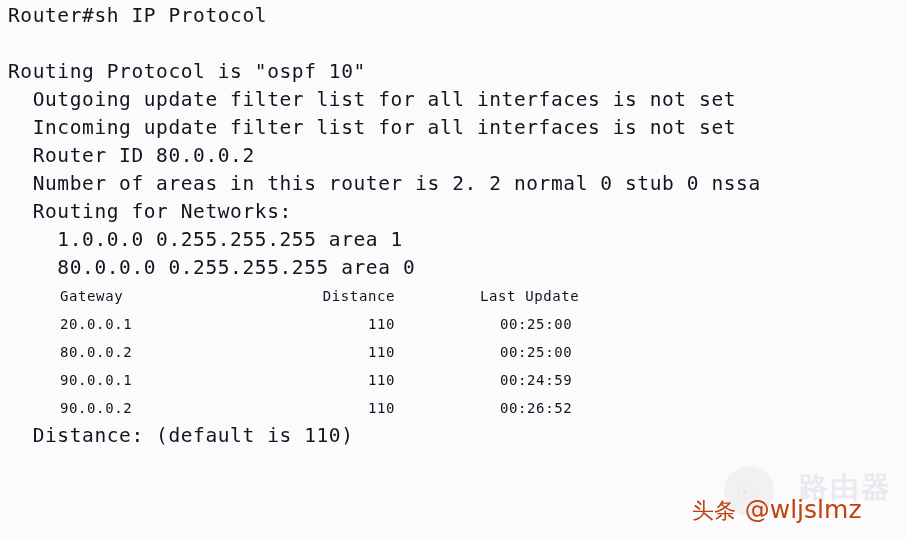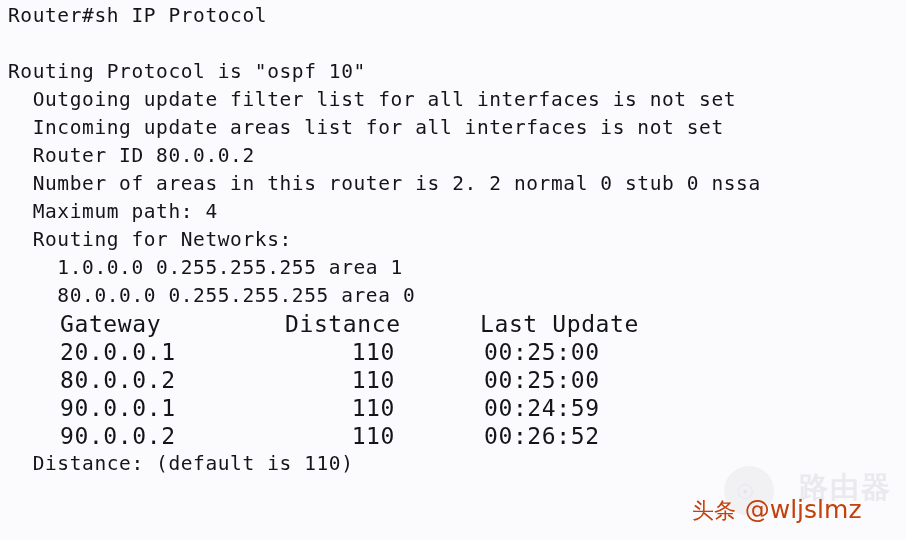--- a/index.html
+++ b/index.html
@@ -37,33 +37,33 @@
   }
 
   .line.blank {
     height: 28px;
   }
 
   
   .trow {
     position: relative;
     height: 28px;
-    font-size: 23px;
+    font-size: 14px;
     line-height: 28px;
     color: #14151a;
     letter-spacing: 0.6px;
     font-weight: 500;
     white-space: pre;
   }
   .trow .c-gw   { position: absolute; left: 52px;  top: 0; }
   .trow .c-dist { position: absolute; left: 277px; top: 0; width: 110px; text-align: right; }
   .trow .c-upd  { position: absolute; left: 472px; top: 0; }
 
   .trow.data .c-dist { left: 277px; width: 110px; text-align: right; }
-  .trow.data .c-upd  { left: 476px; }
+  .trow.data .c-upd  { left: 492px; }
 
   
   #watermark {
     position: absolute;
     right: 8px;
     bottom: 6px;
     width: 220px;
     height: 70px;
     pointer-events: none;
     user-select: none;
@@ -123,24 +123,23 @@
 </head>
 <body>
 
 <div id="terminal">
 
   <div class="line">Router#sh IP Protocol</div>
   <div class="line blank"></div>
 
   <div class="line">Routing Protocol is "ospf 10"</div>
   <div class="line">  Outgoing update filter list for all interfaces is not set</div>
-  <div class="line">  Incoming update areas list for all interfaces is not set</div>
+  <div class="line">  Incoming update filter list for all interfaces is not set</div>
   <div class="line">  Router ID 80.0.0.2</div>
   <div class="line">  Number of areas in this router is 2. 2 normal 0 stub 0 nssa</div>
-  <div class="line">  Maximum path: 4</div>
   <div class="line">  Routing for Networks:</div>
 
   <div class="line">    1.0.0.0 0.255.255.255 area 1</div>
   <div class="line">    80.0.0.0 0.255.255.255 area 0</div>
 
 
   <div class="trow">
     <span class="c-gw">Gateway</span>
     <span class="c-dist">Distance</span>
     <span class="c-upd">Last Update</span>

